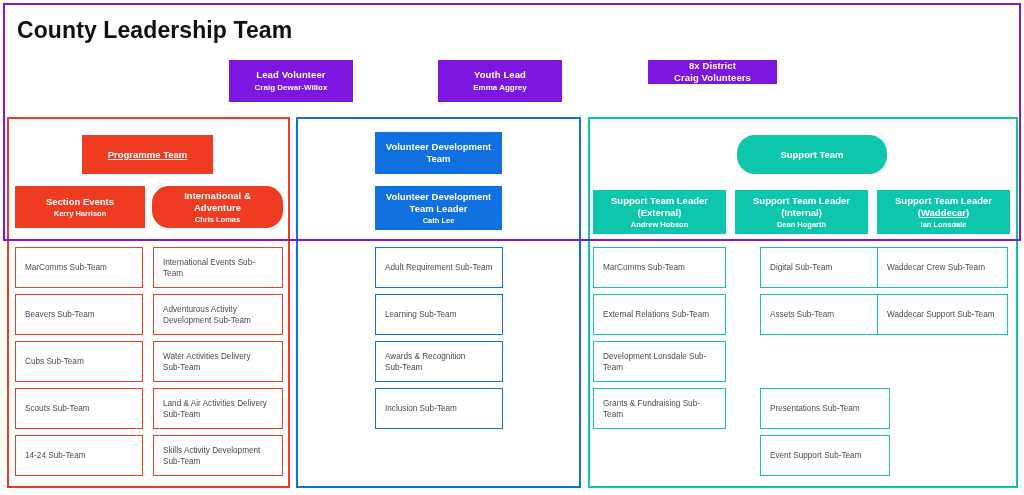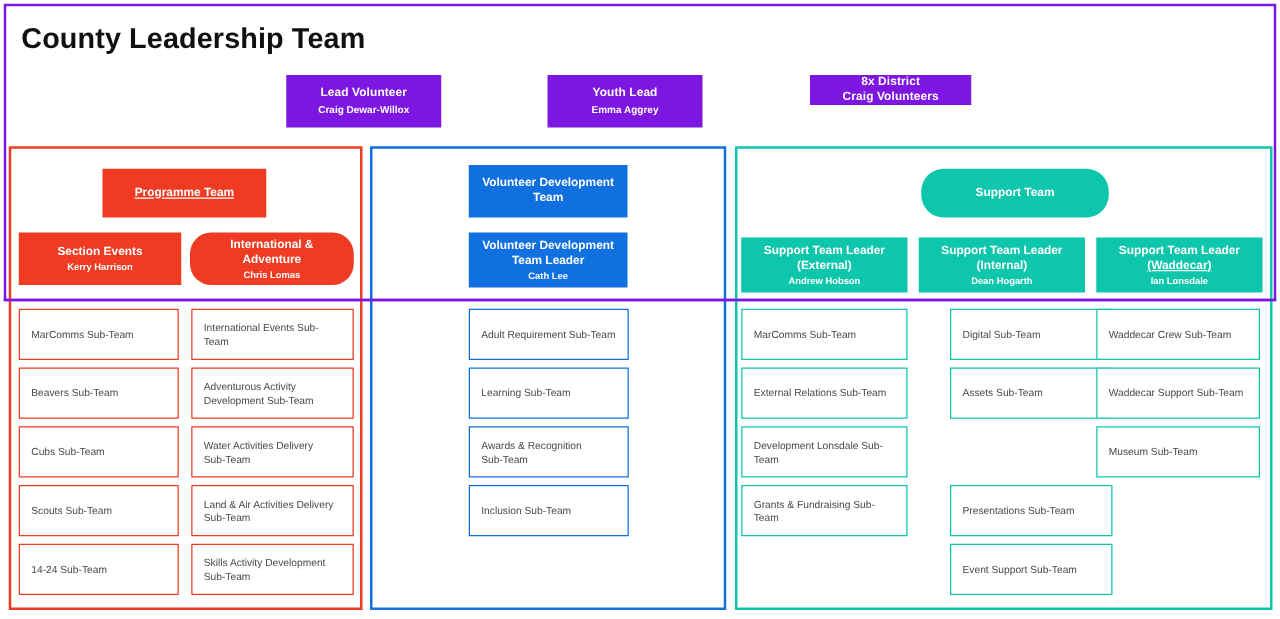--- a/index.html
+++ b/index.html
@@ -353,19 +353,16 @@
   <div class="subteam bd-teal col-g2 row-5">
     <span>Event Support Sub-Team</span>
   </div>
 
   <div class="subteam bd-teal col-g3 row-1">
     <span>Waddecar Crew Sub-Team</span>
   </div>
   <div class="subteam bd-teal col-g3 row-2">
     <span>Waddecar Support Sub-Team</span>
   </div>
-  <div class="subteam bd-teal col-g3 row-3">
-    <span>Museum Sub-Team</span>
-  </div>
 
   <div class="tier-divider"></div>
 
 </div>
 
 </body></html>

